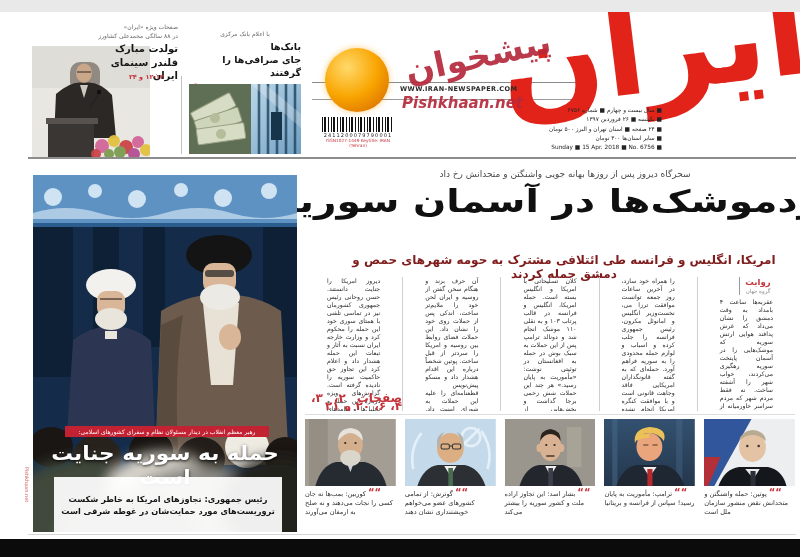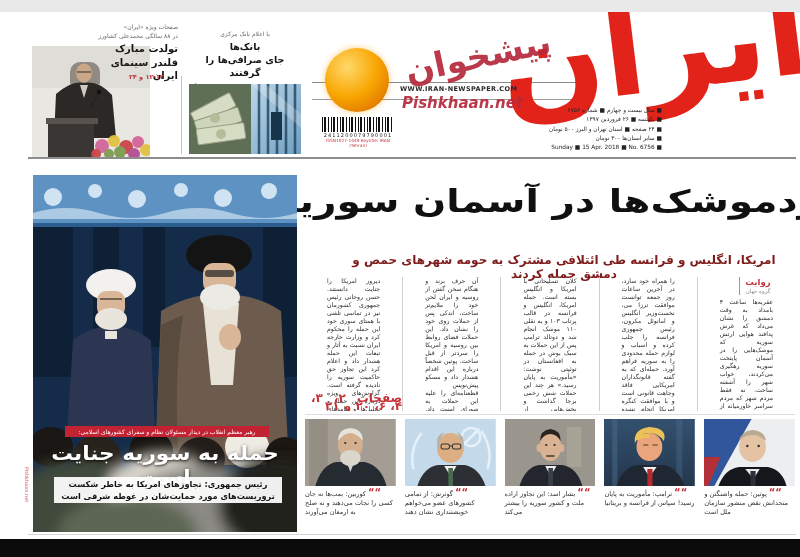--- a/index.html
+++ b/index.html
@@ -10,21 +10,21 @@
   
   #box-cinema{left:30px;top:6px;width:148px;height:136px;}
   #box-cinema .kicker{position:absolute;right:0;top:5px;width:90px;font-size:6px;line-height:8.5px;color:#6a6a6a;text-align:right;z-index:2;}
   #box-cinema .title{position:absolute;right:0;top:24px;width:92px;font-size:10px;font-weight:bold;line-height:13.5px;color:#151515;text-align:right;z-index:2;}
   #box-cinema .pages{position:absolute;right:14px;top:55px;font-size:6.5px;font-weight:bold;color:#c5333a;z-index:2;padding-left:7px;}
   #box-cinema svg{position:absolute;left:2px;top:28px;}
   
   #divider-top{left:181px;top:64px;width:1px;height:78px;background:#c2c2c2;}
   #box-banks{left:189px;top:6px;width:112px;height:136px;}
   #box-banks .kicker{position:absolute;right:4px;top:12px;width:104px;font-size:6px;color:#6a6a6a;text-align:center;}
-  #box-banks .title{position:absolute;right:0;top:22px;width:112px;font-size:9.5px;font-weight:bold;line-height:13px;color:#151515;text-align:center;}
+  #box-banks .title{position:absolute;right:0;top:22px;width:112px;font-size:9.5px;font-weight:bold;line-height:13px;color:#151515;}
   #box-banks .page{position:absolute;left:4px;top:52px;font-size:7px;font-weight:bold;color:#c5333a;}
   #box-banks svg{position:absolute;left:0;top:66px;}
   
   #sun-lines-1{left:312px;top:70px;width:266px;height:1px;background:#8a8a8a;}
   #sun-lines-2{left:312px;top:87px;width:266px;height:1px;background:#9a9a9a;}
   #sun{left:325px;top:36px;width:64px;height:64px;border-radius:50%;
        background:radial-gradient(circle at 35% 30%,#ffd96b,#f9a602 48%,#e07800 82%,#cc6a00);
        box-shadow:0 0 6px rgba(250,165,20,.55);}
   #logo{right:-6px;top:-34px;width:300px;font-size:122px;font-weight:bold;color:#e2231a;
         text-align:left;transform:rotate(-7deg);transform-origin:60% 40%;line-height:1.1;direction:rtl;}
@@ -51,21 +51,21 @@
                 color:#7f1d1d;direction:rtl;}
   
   #main-photo{left:33px;top:163px;width:264px;height:357px;background:#16324f;overflow:hidden;}
   #main-photo .strip{position:absolute;left:12%;top:251px;width:76%;background:#c32233;color:#fff;
                      font-size:6px;text-align:center;padding:2px 2px;direction:rtl;}
   #main-photo .big-title{position:absolute;left:0;top:266px;width:100%;text-align:center;color:#fff;
                      font-size:20px;font-weight:bold;direction:rtl;text-shadow:0 1px 3px rgba(0,0,0,.85);
                      transform:scaleX(1.08);}
   #main-photo .white-box{position:absolute;left:8%;top:302px;width:84%;background:rgba(255,255,255,.93);
                      color:#151515;font-size:8.2px;font-weight:bold;line-height:12px;text-align:center;
-                     padding:1px 3px;direction:rtl;}
+                     padding:16px 3px;direction:rtl;}
   
   #columns{left:305px;top:265px;width:490px;height:134px;display:flex;direction:rtl;overflow:hidden;}
   .col{flex:1;position:relative;padding:0 22px;border-left:1px solid #cfcfcf;font-size:6.2px;
        line-height:8px;text-align:justify;color:#2a2a2a;direction:rtl;}
   .col:last-child{border-left:none;}
   .story-label{float:right;width:30px;margin:0 0 3px 4px;padding-left:3px;border-left:1px solid #999;
        text-align:center;}
   .story-label .t{display:block;color:#c5333a;font-weight:bold;font-size:8.5px;line-height:10px;}
   .story-label .s{display:block;color:#8a8a8a;font-size:5.5px;}
   .pages-ref{position:absolute;bottom:1px;left:6px;color:#c5333a;font-weight:bold;font-size:12px;direction:rtl;}
@@ -174,20 +174,21 @@
     <div class="bars"></div>
     <div class="num">2411200079790001</div>
     <div class="issn">ISSN1027-1449 Keytitle: IRAN (Tehran)</div>
   </div>
   <div id="wm" class="abs">
     <span class="fa">پیشخوان</span>
     <span class="en">Pishkhaan.net</span>
   </div>
   <div id="rule-masthead" class="abs"></div>
 
+  <div id="lead-kicker" class="abs">سحرگاه دیروز پس از روزها بهانه جویی واشنگتن و متحدانش رخ داد</div>
   <div id="lead-headline" class="abs">نبردموشک‌ها در آسمان سوریه</div>
   <div id="lead-subhead" class="abs">امریکا، انگلیس و فرانسه طی ائتلافی مشترک به حومه شهرهای حمص و دمشق حمله کردند</div>
 
   <div id="main-photo" class="abs">
     <svg width="264" height="357" viewBox="0 0 264 357">
       <defs>
           <filter id="bl" x="-30%" y="-30%" width="160%" height="160%">
             <feGaussianBlur stdDeviation="7"></feGaussianBlur>
           </filter>
         </defs>

